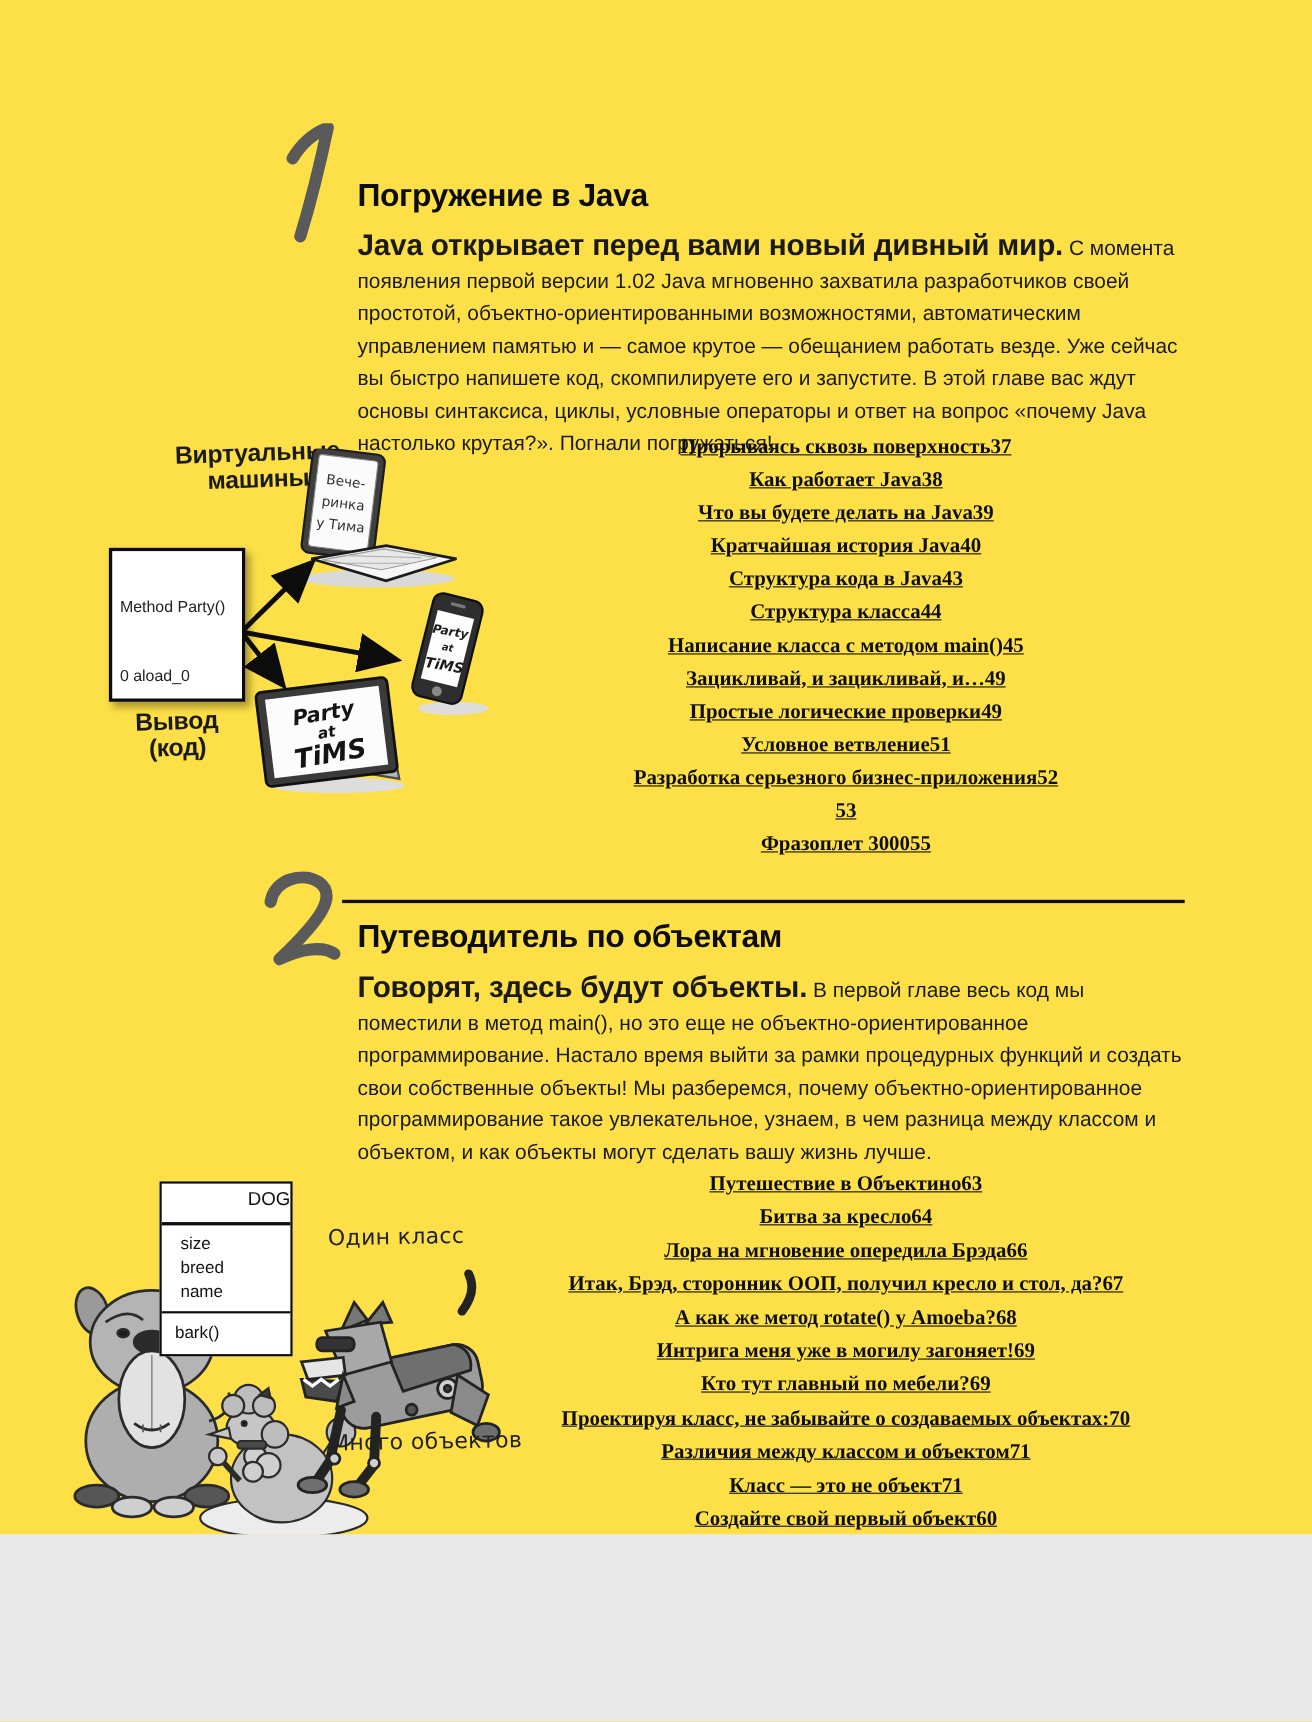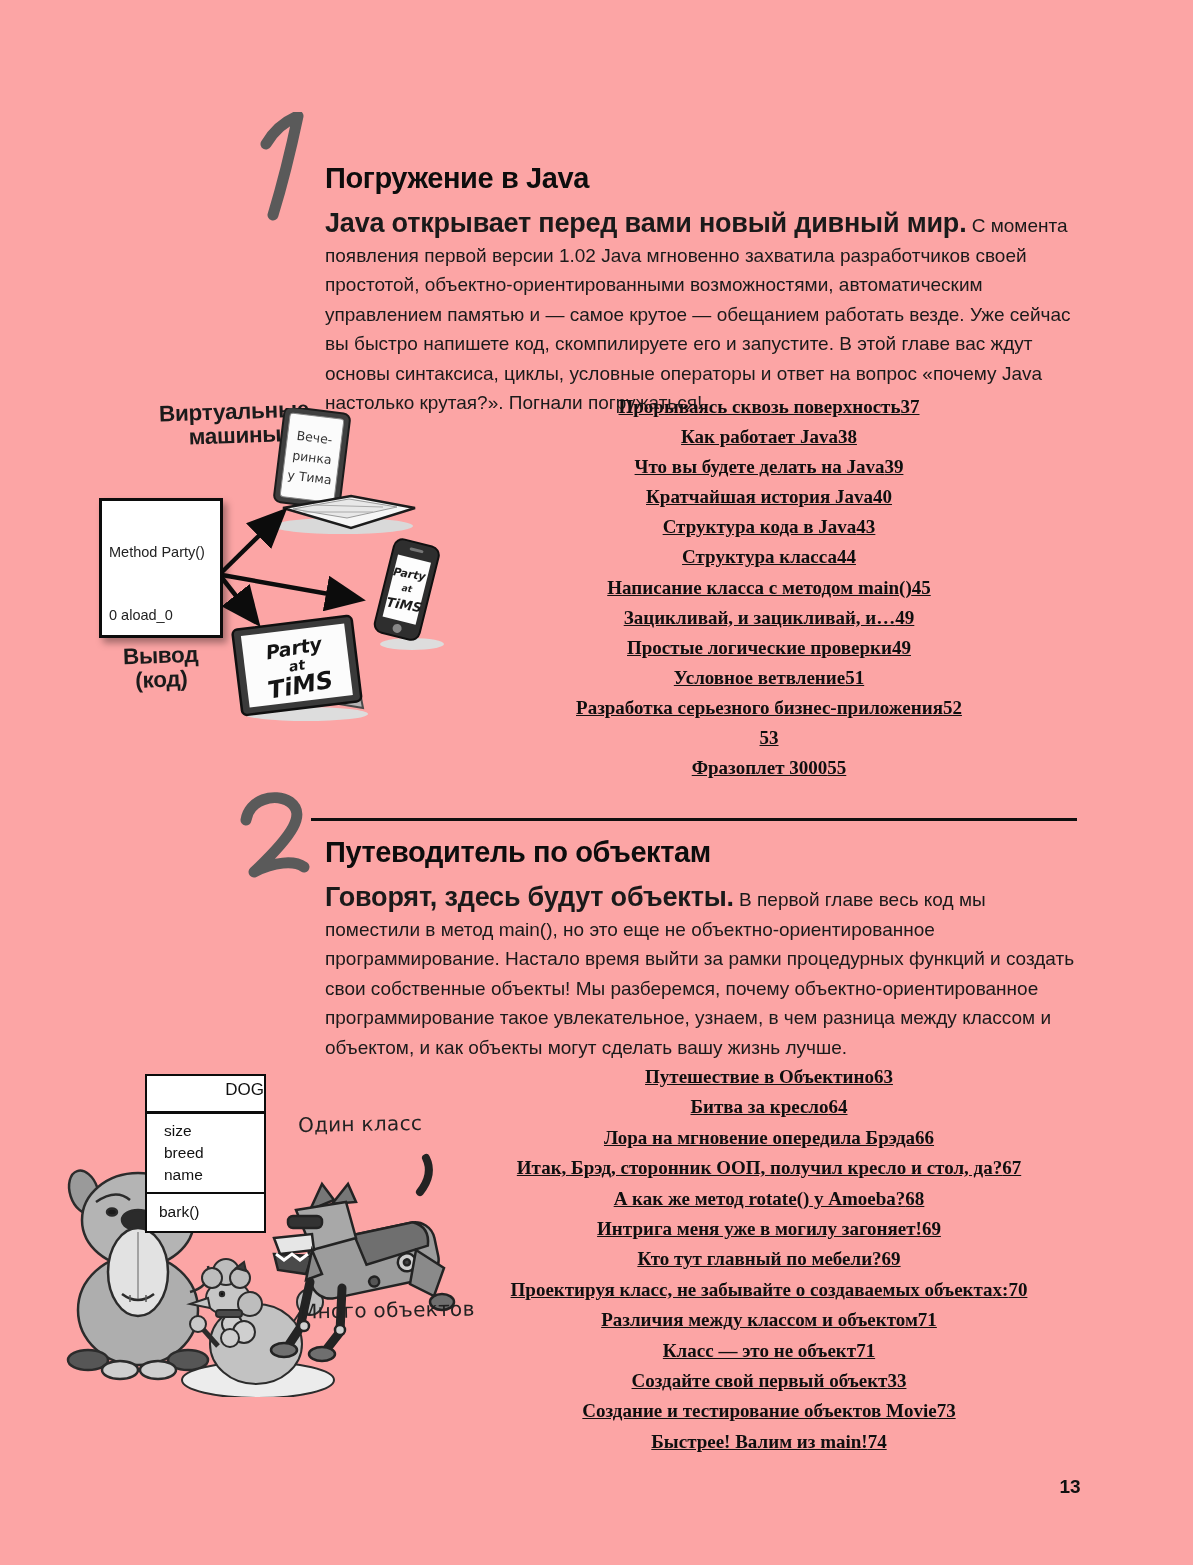--- a/index.html
+++ b/index.html
@@ -1,17 +1,17 @@
 <!DOCTYPE html>
 <html><head>
 <meta charset="utf-8">
 <style>
   html,body{margin:0;padding:0;background:#e9e9e9;}
   .page{
-    position:relative;width:1193px;height:1565px;background:#fca5a5;
+    position:relative;width:1193px;height:1395px;background:#fde047;
     font-family:"Liberation Sans",sans-serif;color:#111;overflow:hidden;margin:0 auto;
   }
   
   .chnum{position:absolute;}
   
   .chtitle{
     position:absolute;font-family:"Liberation Sans",sans-serif;
     font-weight:800;font-size:29px;letter-spacing:-0.4px;color:#0d0d0d;
   }
   
@@ -342,21 +342,21 @@
     <div class="trow">
         <span class="tt">Различия между классом и объектом</span>
         <span class="tp">71</span>
       </div>
     <div class="trow">
         <span class="tt">Класс — это не объект</span>
         <span class="tp">71</span>
       </div>
     <div class="trow">
         <span class="tt">Создайте свой первый объект</span>
-        <span class="tp">33</span>
+        <span class="tp">60</span>
       </div>
     <div class="trow">
         <span class="tt">Создание и тестирование объектов Movie</span>
         <span class="tp">73</span>
       </div>
     <div class="trow">
         <span class="tt">Быстрее! Валим из main!</span>
         <span class="tp">74</span>
       </div>
   </div>

